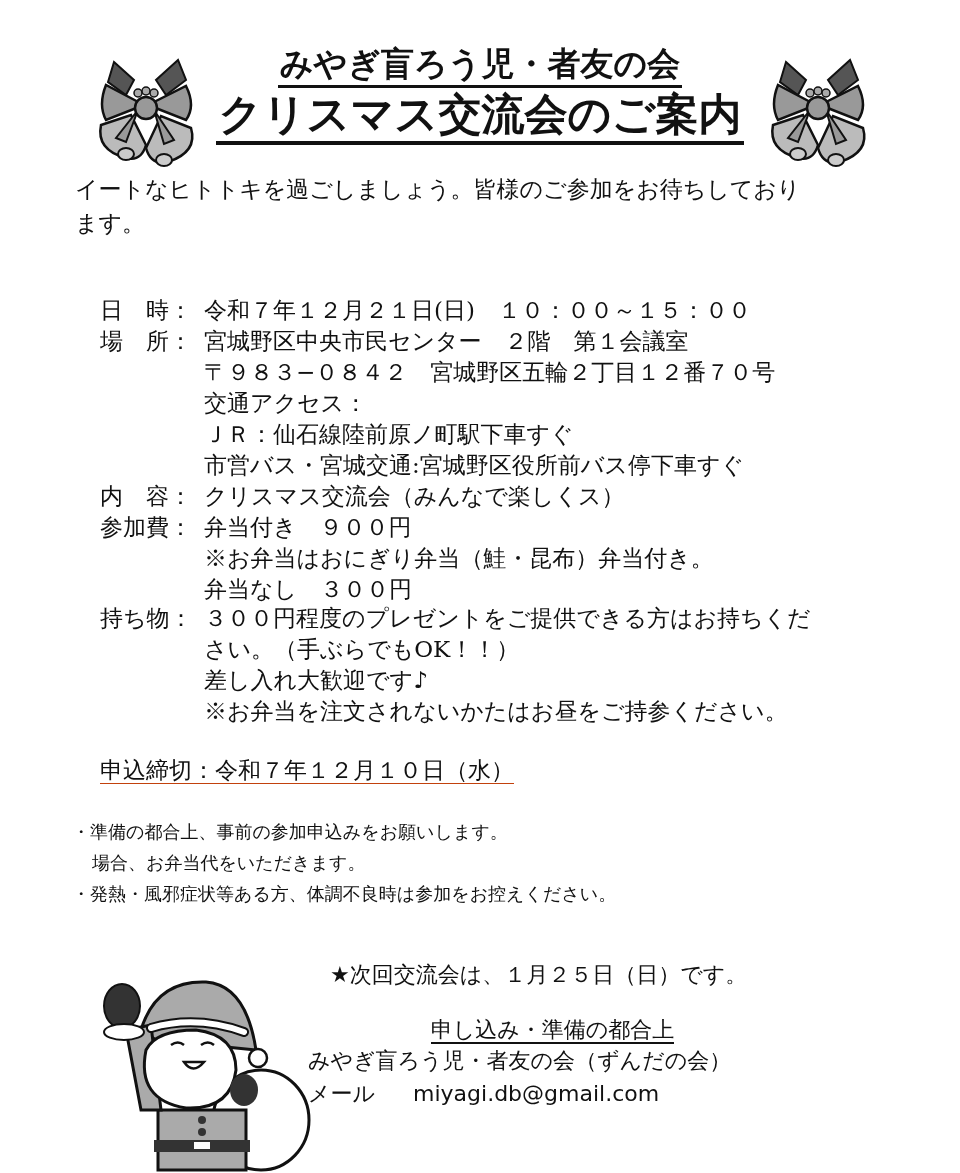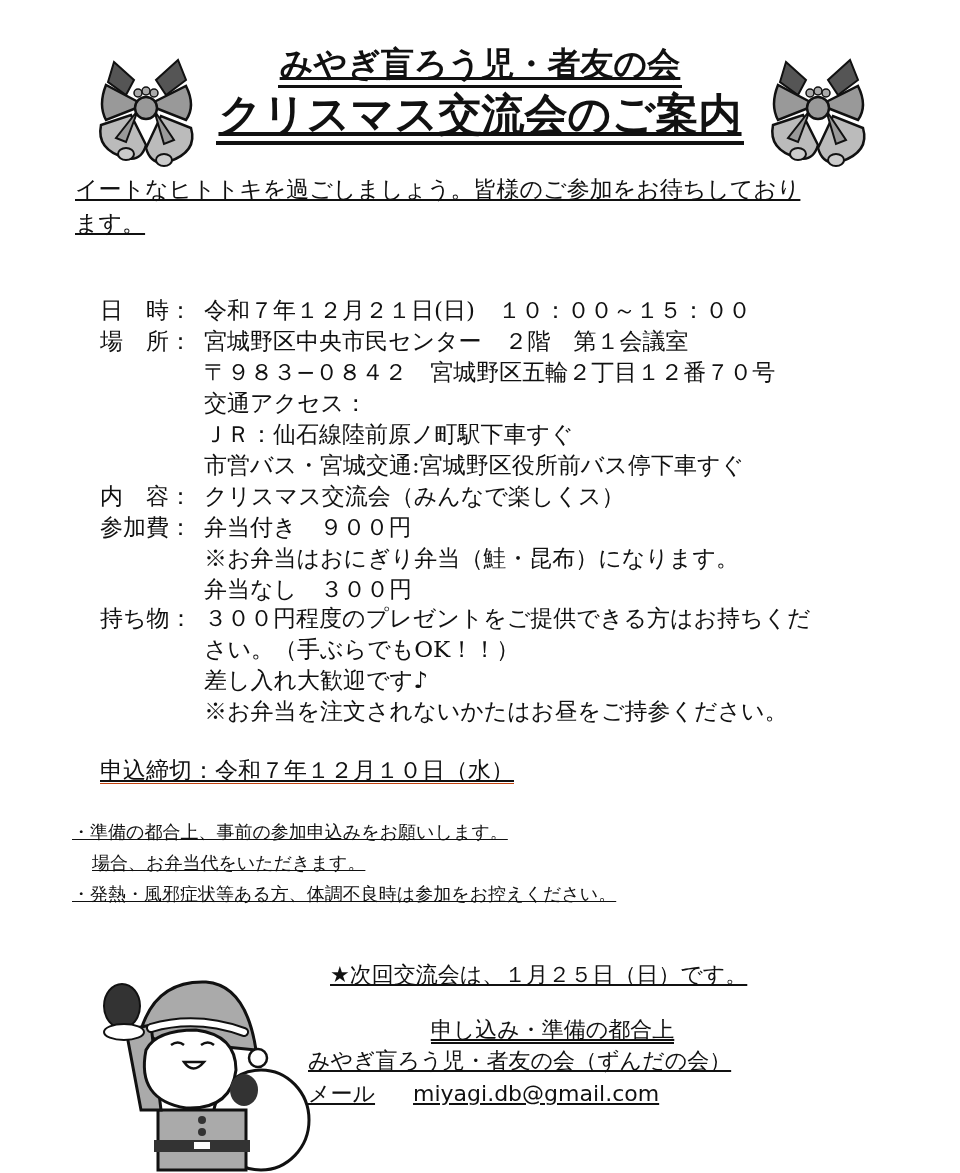--- a/index.html
+++ b/index.html
@@ -1,18 +1,18 @@
 <!DOCTYPE html>
 <html><head>
 <meta charset="utf-8">
 <style>
   html,body{margin:0;padding:0;background:#ffffff;}
   body{width:960px;height:1173px;position:relative;overflow:hidden;color:#111;
        font-family:"DejaVu Serif","Liberation Serif",serif;}
-  .abs{position:absolute;text-decoration:underline;}
+  .abs{position:absolute;}
   .title1{left:0;width:960px;top:44px;text-align:center;font-size:33px;font-weight:bold;line-height:40px;}
   .title1 span{border-bottom:3px solid #111;padding:0 2px 2px;}
   .title2{left:0;width:960px;top:88px;text-align:center;font-size:43px;font-weight:bold;line-height:52px;}
   .title2 span{border-bottom:4px solid #111;padding:0 2px 2px;}
   .intro{left:75px;width:800px;top:172px;font-size:23px;line-height:34px;}
   .intro p{margin:0;}
   .row{position:absolute;left:100px;font-size:23px;line-height:31px;white-space:nowrap;}
   .lbl{display:inline-block;width:104px;}
   .val{display:inline-block;}
   .cont{left:204px;}
@@ -87,21 +87,21 @@
 <div class="row cont sans" style="top:357px">〒９８３−０８４２　宮城野区五輪２丁目１２番７０号</div>
 <div class="row cont" style="top:388px">交通アクセス：</div>
 <div class="row cont" style="top:419px">ＪＲ：仙石線陸前原ノ町駅下車すぐ</div>
 <div class="row cont" style="top:450px">市営バス・宮城交通:宮城野区役所前バス停下車すぐ</div>
 <div class="row" style="top:481px">
   <span class="lbl">内　容：</span><span class="val">クリスマス交流会（みんなで楽しくス）</span>
 </div>
 <div class="row" style="top:512px">
   <span class="lbl">参加費：</span><span class="val">弁当付き　９００円</span>
 </div>
-<div class="row cont" style="top:543px">※お弁当はおにぎり弁当（鮭・昆布）になります。</div>
+<div class="row cont" style="top:543px">※お弁当はおにぎり弁当（鮭・昆布）弁当付き。</div>
 <div class="row cont" style="top:574px">弁当なし　３００円</div>
 <div class="row" style="top:603px">
   <span class="lbl">持ち物：</span><span class="val">３００円程度のプレゼントをご提供できる方はお持ちくだ</span>
 </div>
 <div class="row cont" style="top:634px">さい。（手ぶらでもOK！！）</div>
 <div class="row cont" style="top:665px">差し入れ大歓迎です♪</div>
 <div class="row cont" style="top:696px">※お弁当を注文されないかたはお昼をご持参ください。</div>
 
 <div class="abs deadline"><span>申込締切：令和７年１２月１０日（水）</span></div>
 

